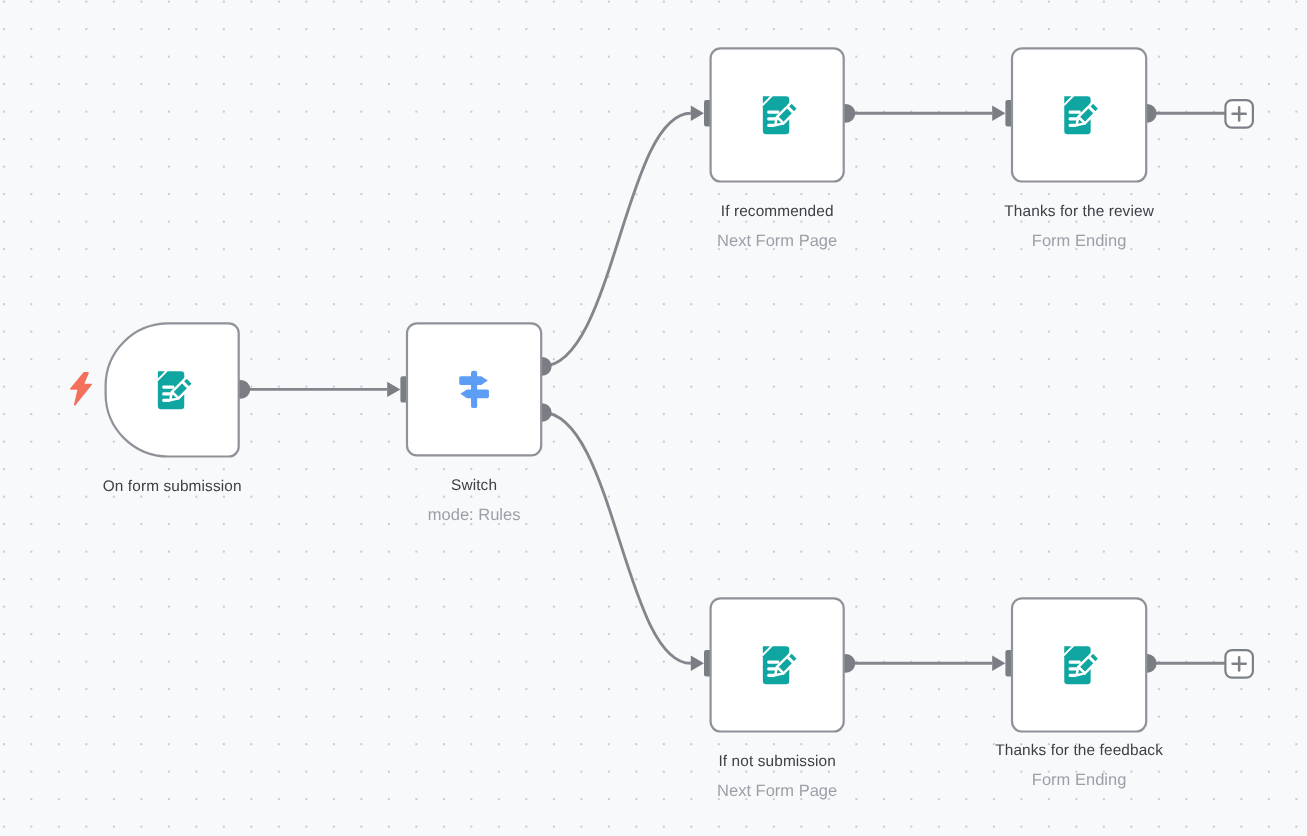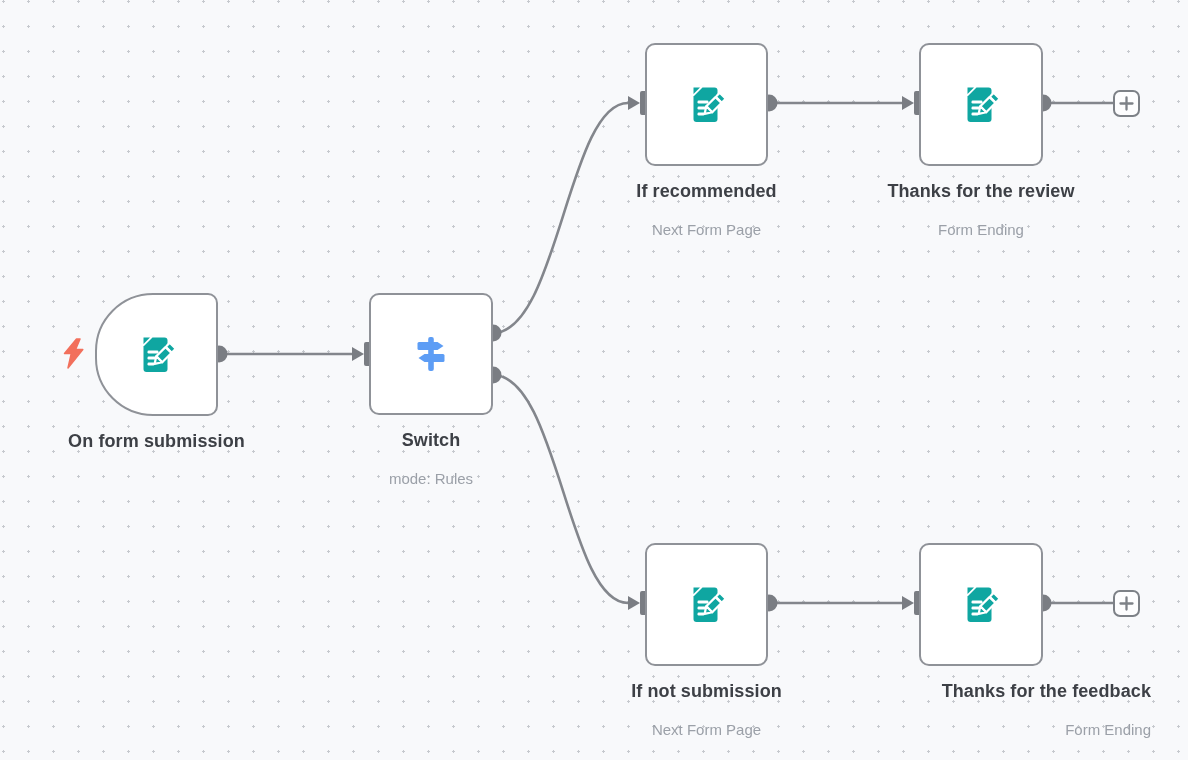--- a/index.html
+++ b/index.html
@@ -33,25 +33,25 @@
     cursor:pointer;
   }
   .trigger-shape{border-radius:58px 10px 10px 58px;}
   .node-label{
     position:absolute;
     left:50%;transform:translateX(-50%);
     text-align:center;
     width:340px;
   }
   .node-title{
-    font-size:18px;font-weight:700;color:#3d4046;line-height:26px;
+    font-size:14px;font-weight:400;color:#3d4046;line-height:26px;
     letter-spacing:.1px;
   }
   .node-subtitle{
-    font-size:15px;font-weight:400;color:#9ba0a8;line-height:23px;margin-top:14px;
+    font-size:15px;font-weight:400;color:#9ba0a8;line-height:23px;margin-top:4px;
   }
   .bolt{position:absolute;left:-32px;top:50%;transform:translateY(-50%);}
   .plus-btn{
     position:absolute;
     width:27px;height:27px;
     box-sizing:border-box;
     background:#fdfdfe;
     border:2px solid #7d8187;
     border-radius:7px;
     padding:0;margin:0;
@@ -209,21 +209,21 @@
         <rect x="12.5" y="17.5" width="11" height="3" rx="1.2" fill="#ffffff"></rect>
         <rect x="12.5" y="23.5" width="9" height="3" rx="1.2" fill="#ffffff"></rect>
         <rect x="12.5" y="29.5" width="7" height="3" rx="1.2" fill="#ffffff"></rect>
         <g transform="translate(28.5,22) rotate(135)" fill="#0fa6a1" stroke="#ffffff" stroke-width="2.2" stroke-linejoin="round">
           <rect x="-13" y="-4.2" width="5.5" height="8.4" rx="1"></rect>
           <rect x="-7" y="-4.2" width="13" height="8.4"></rect>
           <path d="M6 -4.2 L12.5 0 L6 4.2 Z"></path>
         </g>
       </svg>
     </div>
-    <div class="node-label" style="top:135px;text-align:right;">
+    <div class="node-label" style="top:125px;">
       <div class="node-title">Thanks for the feedback</div>
       <div class="node-subtitle">Form Ending</div>
     </div>
   </div>
 
   <button class="plus-btn" style="left:1113px;top:90px;">
     <svg class="icon-svg" width="15" height="15" viewBox="0 0 15 15">
       <path d="M7.5 1.5 V13.5 M1.5 7.5 H13.5" stroke="#7d8187" stroke-width="2.3" stroke-linecap="round" fill="none"></path>
     </svg>
   </button>

